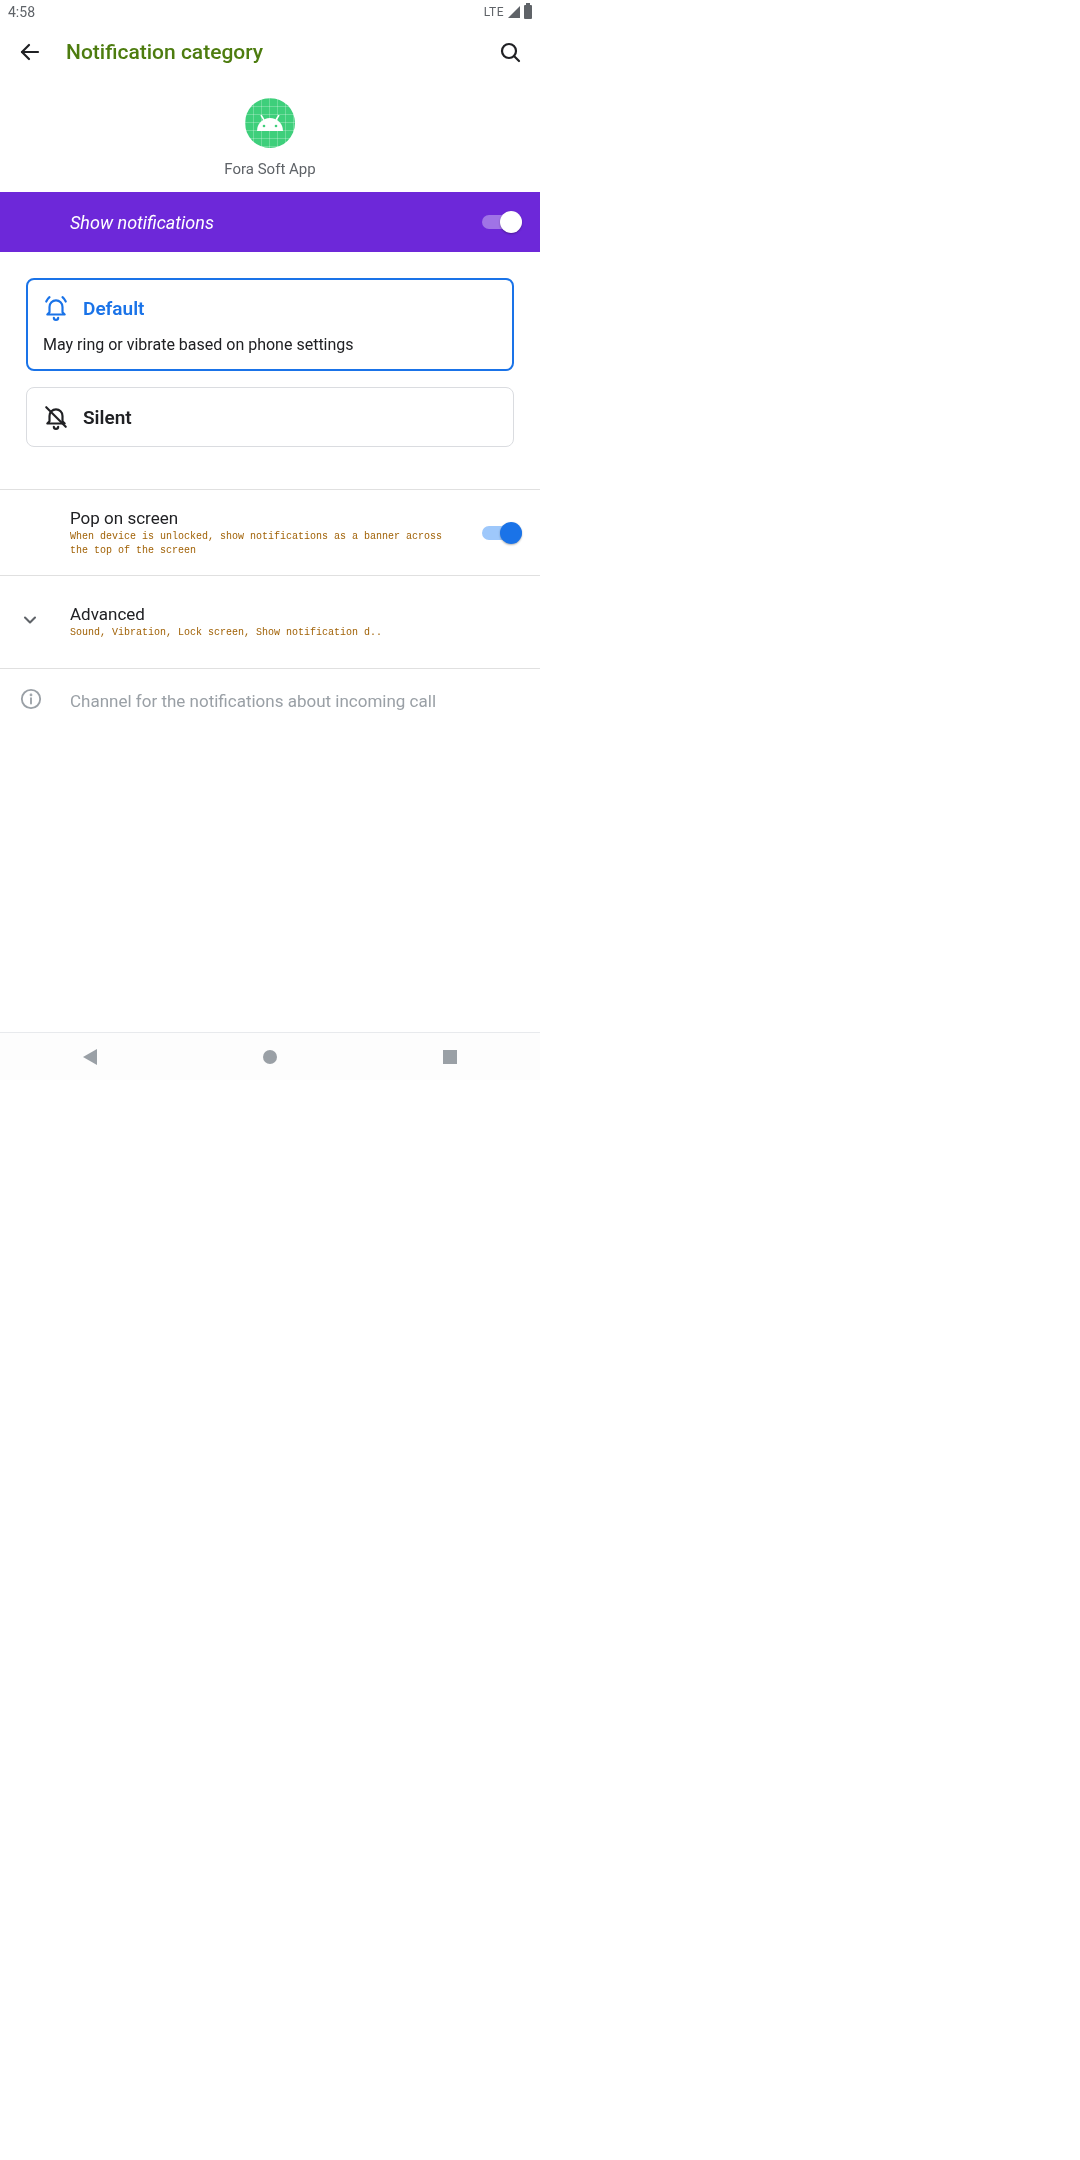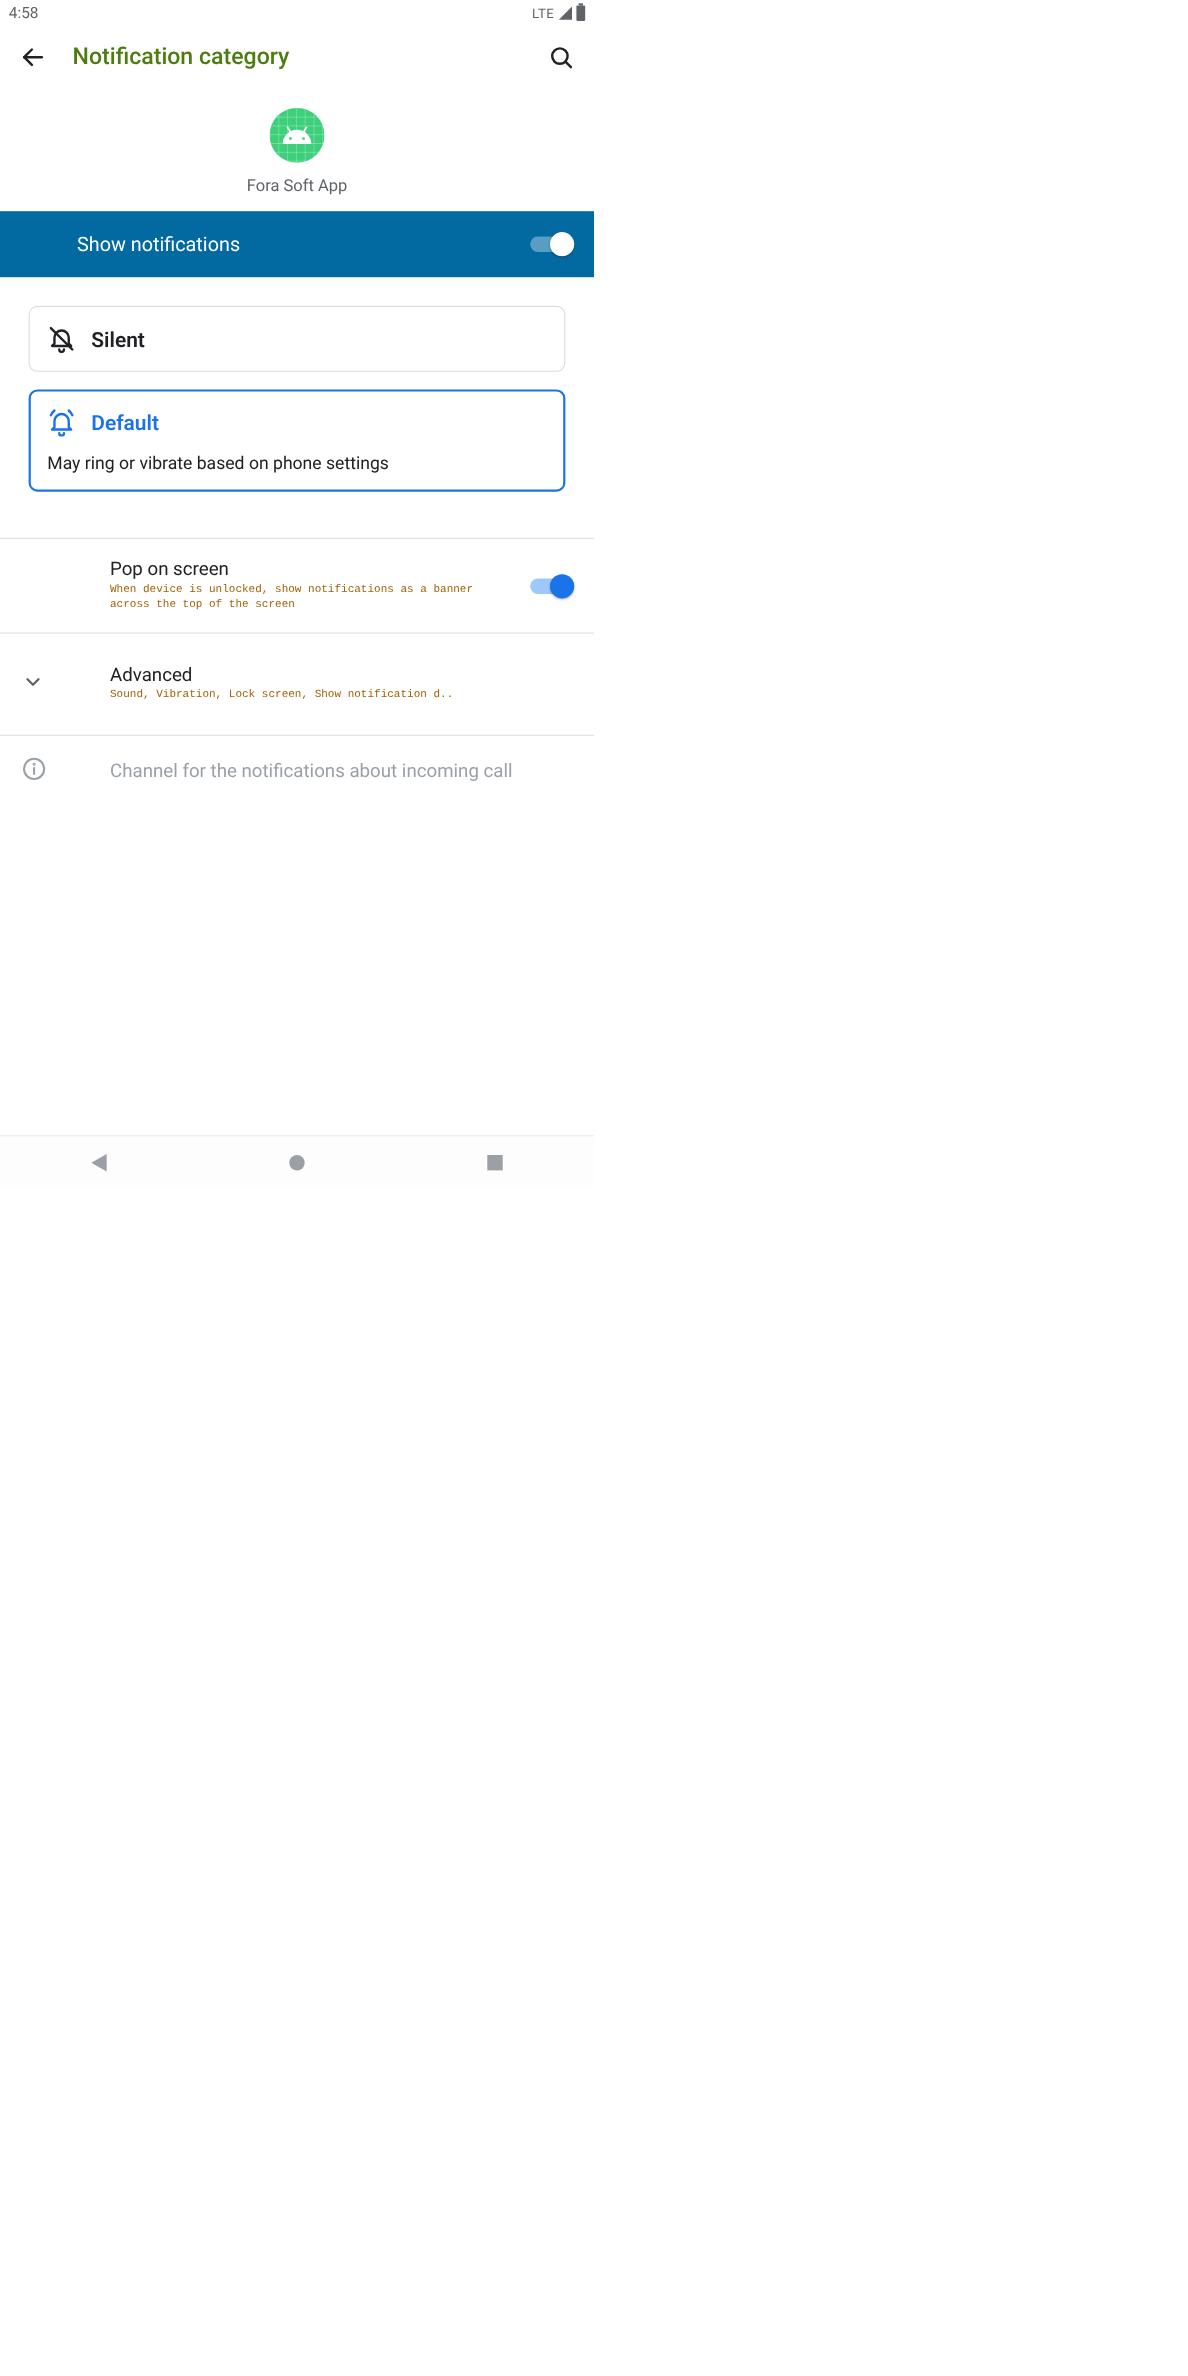--- a/index.html
+++ b/index.html
@@ -67,27 +67,28 @@
     background-image: linear-gradient(rgba(255,255,255,.25) 1px, transparent 1px),
                       linear-gradient(90deg, rgba(255,255,255,.25) 1px, transparent 1px);
     background-size: 8px 8px;
   }
   .app-icon svg{display:block}
   .hdr h1 { font-size: 25px; font-weight:400; color:#202124;}
   .hdr .sub { font-size: 15px; color:#5f6368; margin-top:4px;}
 
   
   .show-row {
-    background:#0369a1;
+    background:#6d28d9;
     color:#fff;
     display:flex;
     align-items:center;
     justify-content:space-between;
     padding: 18px 18px 18px 70px;
     font-size: 18px;
+    font-style: italic;
   }
   .switch {
     position:relative;
     width: 40px; height: 24px;
   }
   .switch .track{
     position:absolute; inset:0;
     background: rgba(255,255,255,.35);
     border-radius: 12px;
     top:5px;bottom:5px;
@@ -129,21 +130,21 @@
   }
 
   
   .divider{ height:1px; background:#e0e0e0; }
   .row {
     display:flex; align-items:center;
     padding: 18px 18px 18px 70px;
     gap: 12px;
     position:relative;
   }
-  .row .texts{ flex:1; padding-right: 8px; margin-left: 30px;}
+  .row .texts{ flex:1; padding-right: 8px;}
   .row .ttl{ font-size:17px; color:#202124;}
   .row .dsc{ font-size:10px; color:#a16207; margin-top:2px; line-height:1.35;font-family:Liberation Mono, monospace;}
   .row .left-ic{
     position:absolute; left:20px; top:50%; transform:translateY(-50%);
     color:#5f6368;
   }
   .row.info .ttl{ color:#9aa0a6; }
   .row.info{ padding-top:22px; padding-bottom:22px;}
 
   
@@ -202,43 +203,43 @@
 
 <div class="show-row">
   <span>Show notifications</span>
   <div class="switch">
     <div class="track"></div>
     <div class="thumb"></div>
   </div>
 </div>
 
 <div class="cards">
-  <div class="card">
-    <div class="card-head">
-      <svg width="26" height="26" viewBox="0 0 24 24" fill="none" stroke="#202124" stroke-width="2" stroke-linecap="round" stroke-linejoin="round">
-        <path d="M18 16 L18 11 A6 6 0 0 0 6 11 L6 16 L4 18 L20 18 Z"></path>
-        <path d="M10 21 A2 2 0 0 0 14 21"></path>
-        <line x1="3" y1="3" x2="21" y2="21"></line>
-      </svg>
-      <span class="opt-title">Silent</span>
-    </div>
-  </div>
-
   <div class="card selected">
     <div class="card-head">
       <svg width="26" height="26" viewBox="0 0 24 24" fill="none" stroke="#1a73e8" stroke-width="2" stroke-linecap="round" stroke-linejoin="round">
         <path d="M18 16 L18 11 A6 6 0 0 0 6 11 L6 16 L4 18 L20 18 Z"></path>
         <path d="M10 21 A2 2 0 0 0 14 21"></path>
         <path d="M3 6 A12 12 0 0 1 6 2"></path>
         <path d="M21 6 A12 12 0 0 0 18 2"></path>
       </svg>
       <span class="opt-title">Default</span>
     </div>
     <div class="desc">May ring or vibrate based on phone settings</div>
   </div>
+
+  <div class="card">
+    <div class="card-head">
+      <svg width="26" height="26" viewBox="0 0 24 24" fill="none" stroke="#202124" stroke-width="2" stroke-linecap="round" stroke-linejoin="round">
+        <path d="M18 16 L18 11 A6 6 0 0 0 6 11 L6 16 L4 18 L20 18 Z"></path>
+        <path d="M10 21 A2 2 0 0 0 14 21"></path>
+        <line x1="3" y1="3" x2="21" y2="21"></line>
+      </svg>
+      <span class="opt-title">Silent</span>
+    </div>
+  </div>
 </div>
 
 <div class="divider"></div>
 
 <div class="row">
   <div class="texts">
     <div class="ttl">Pop on screen</div>
     <div class="dsc">When device is unlocked, show notifications as a banner across the top of the screen</div>
   </div>
   <div class="switch blue">

